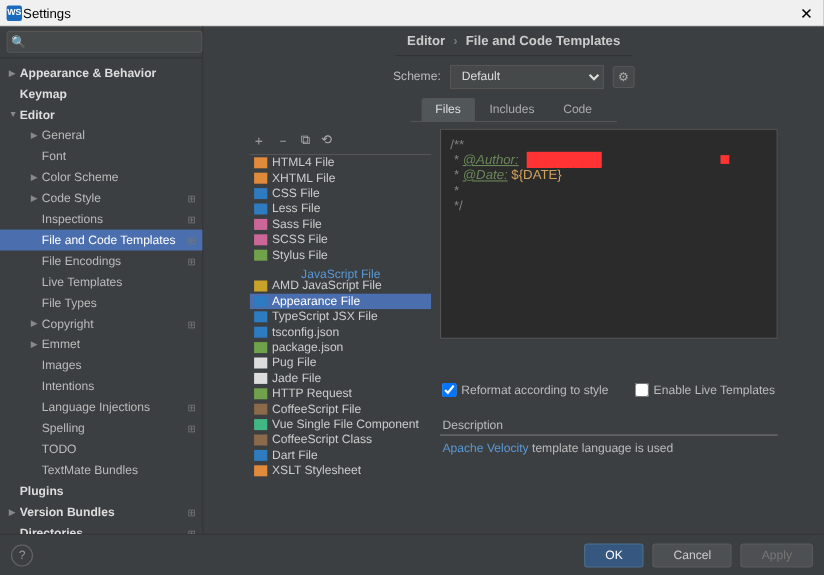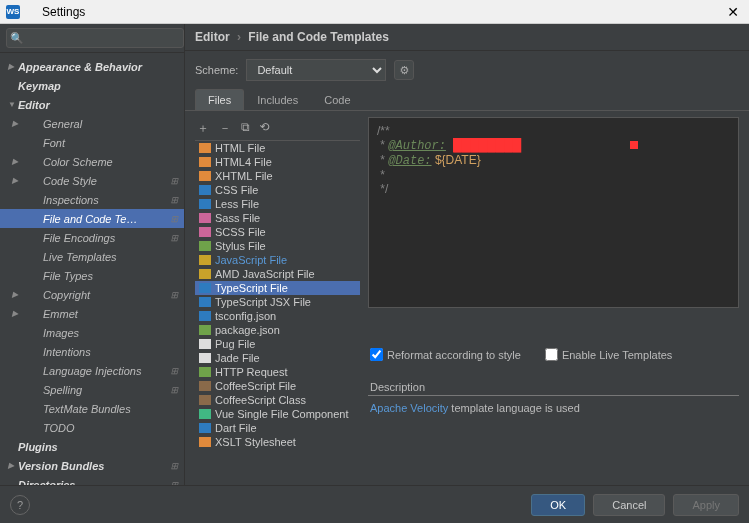--- a/index.html
+++ b/index.html
@@ -1,58 +1,58 @@
 <!DOCTYPE html>
 <html><head>
 <meta charset="utf-8">
 <style>
   * { margin:0; padding:0; box-sizing:border-box; font-family:"Segoe UI",Arial,sans-serif; }
   body { width:749px; height:523px; background:#3c3f41; color:#bbbbbb; font-size:11px; overflow:hidden; }
   .titlebar { height:24px; background:#f0f0f0; color:#000; display:flex; align-items:center; padding:0 6px; border-bottom:1px solid #ccc; }
-  .titlebar .logo { width:14px; height:14px; background:#1a6bbb; color:#fff; font-size:8px; font-weight:bold; display:flex; align-items:center; justify-content:center; margin-right:22px; border-radius:2px; }
+  .titlebar .logo { width:14px; height:14px; background:#1a6bbb; color:#fff; font-size:8px; font-weight:bold; display:flex; align-items:center; justify-content:center; margin-right:1px; border-radius:2px; }
   .titlebar .title { flex:1; font-size:12px; }
   .titlebar .close { font-size:14px; cursor:pointer; padding:0 4px; }
   .body { display:flex; height:461px; }
   .sidebar { width:185px; background:#3c3f41; border-right:1px solid #323232; display:flex; flex-direction:column; }
   .search-row { padding:4px 6px; border-bottom:1px solid #323232; display:flex; align-items:center; }
   .search-row input { flex:1; background:#45494a; border:1px solid #555; color:#bbb; padding:2px 16px 2px 18px; font-size:11px; height:20px; border-radius:3px; }
   .search-row .mag { position:absolute; margin-left:4px; color:#888; font-size:11px; }
-  .tree { flex:1; overflow:auto; padding:4px 0;font-style:italic; }
+  .tree { flex:1; overflow:auto; padding:4px 0; }
   .tree-item { display:flex; align-items:center; padding:2px 6px 2px 8px; height:19px; cursor:pointer; position:relative; }
   .tree-item.selected { background:#4b6eaf; color:#fff; }
   .tree-item .arrow { width:10px; font-size:8px; color:#888; }
   .tree-item .arrow.down::before { content:"▼"; }
   .tree-item .arrow.right::before { content:"▶"; }
   .tree-item .lbl { flex:1; white-space:nowrap; overflow:hidden; text-overflow:ellipsis; }
   .tree-item.bold .lbl { font-weight:bold; color:#ddd; }
   .tree-item.selected .lbl { color:#fff; }
   .tree-item.l1 { padding-left:8px; }
-  .tree-item.l2 { padding-left:12px;gap:21px; }
+  .tree-item.l2 { padding-left:28px; }
   .gear { color:#777; font-size:9px; margin-left:4px; }
-  .main { flex:1; display:flex; flex-direction:column; background:#3c3f41; }
+  .main { flex:1; display:flex; flex-direction:column; background:#3c3f41;align-items:center; }
   .breadcrumb { padding:6px 10px; font-size:12px; font-weight:bold; color:#ccc; border-bottom:1px solid #323232; }
   .breadcrumb .sep { color:#777; margin:0 4px; }
   .scheme-row { display:flex; align-items:center; padding:8px 10px; gap:8px; }
   .scheme-row select { background:#45494a; color:#ddd; border:1px solid #555; padding:2px 6px; width:140px; height:22px; font-size:11px; }
   .gearbtn { width:20px; height:20px; background:#45494a; border:1px solid #555; border-radius:3px; display:flex; align-items:center; justify-content:center; cursor:pointer; color:#aaa; }
   .tabs { display:flex; padding:0 10px; border-bottom:1px solid #555; }
   .tab { padding:4px 12px; background:#3c3f41; color:#aaa; border:1px solid transparent; border-bottom:none; cursor:pointer; font-size:11px; }
   .tab.active { background:#515658; color:#ddd; border-color:#555; border-radius:3px 3px 0 0; }
   .content { flex:1; display:flex; padding:6px 10px 10px 10px; gap:8px; min-height:0; }
   .filelist-col { width:165px; display:flex; flex-direction:column; }
   .toolbar { display:flex; gap:10px; padding:3px 2px; border-bottom:1px solid #555; }
   .toolbar span { color:#aaa; cursor:pointer; font-size:12px; }
   .filelist { flex:1; overflow:auto; }
   .fitem { display:flex; align-items:center; padding:1px 4px; height:14px; cursor:pointer; gap:4px; font-size:11px; color:#ccc; }
   .fitem.selected { background:#4b6eaf; color:#fff; }
-  .fitem.blue { color:#5998d6; }
+  .fitem.blue { color:#5998d6;flex-direction:column; }
   .fitem .fic { width:12px; height:10px; display:inline-block; }
   .preview-col { flex:1; display:flex; flex-direction:column; }
   .editor { flex:1; background:#2b2b2b; border:1px solid #555; padding:6px 8px; font-family:Consolas,monospace; font-size:12px; white-space:pre; color:#808080; overflow:auto; }
-  .editor .c-green { color:#6a8759; font-style:italic; text-decoration:underline;font-family:Liberation Mono, monospace; }
+  .editor .c-green { color:#6a8759; font-style:italic; text-decoration:underline; }
   .editor .c-red { background:#ff3333; color:#ff3333; }
   .editor .c-redblock { display:inline-block; width:8px; height:8px; background:#ff3333; }
   .editor .c-var { color:#d0a060; }
   .opts { display:flex; gap:24px; padding:18px 2px; align-items:center; font-size:11px;margin-top:22px; }
   .opts label { display:flex; align-items:center; gap:4px; }
   .desc-label { padding:2px 2px; font-size:11px; color:#bbb; }
   .desc-box { border-top:1px solid #777; padding:6px 2px; font-size:11px; color:#bbb; min-height:80px; }
   .desc-box .link { color:#5998d6; }
   .footer { height:38px; border-top:1px solid #323232; display:flex; align-items:center; padding:0 10px; gap:8px; }
   .footer .help { width:20px; height:20px; border:1px solid #666; border-radius:10px; display:flex; align-items:center; justify-content:center; color:#999; cursor:pointer; }
@@ -151,25 +151,25 @@
           <span class="lbl">Language Injections</span>
           <span class="gear">⊞</span>
         </div>
         <div class="tree-item l2">
           <span class="arrow "></span>
           <span class="lbl">Spelling</span>
           <span class="gear">⊞</span>
         </div>
         <div class="tree-item l2">
           <span class="arrow "></span>
+          <span class="lbl">TODO</span>
+        </div>
+        <div class="tree-item l2">
+          <span class="arrow "></span>
           <span class="lbl">TextMate Bundles</span>
-        </div>
-        <div class="tree-item l2">
-          <span class="arrow "></span>
-          <span class="lbl">TODO</span>
         </div>
         <div class="tree-item l1 bold">
           <span class="arrow "></span>
           <span class="lbl">Plugins</span>
         </div>
         <div class="tree-item l1 bold">
           <span class="arrow right"></span>
           <span class="lbl">Version Bundles</span>
           <span class="gear">⊞</span>
         </div>
@@ -203,24 +203,20 @@
       <div class="filelist-col">
         <div class="toolbar">
           <span>＋</span>
           <span>－</span>
           <span>⧉</span>
           <span>⟲</span>
         </div>
         <div class="filelist" id="filelist">
             <div class="fitem">
               <span class="fic" style="background: rgb(224, 138, 60);"></span>
-              <span>HTML File</span>
-            </div>
-            <div class="fitem">
-              <span class="fic" style="background: rgb(224, 138, 60);"></span>
               <span>HTML4 File</span>
             </div>
             <div class="fitem">
               <span class="fic" style="background: rgb(224, 138, 60);"></span>
               <span>XHTML File</span>
             </div>
             <div class="fitem">
               <span class="fic" style="background: rgb(46, 123, 191);"></span>
               <span>CSS File</span>
             </div>
@@ -243,21 +239,21 @@
             <div class="fitem blue">
               <span class="fic" style="background: rgb(201, 162, 42);"></span>
               <span>JavaScript File</span>
             </div>
             <div class="fitem">
               <span class="fic" style="background: rgb(201, 162, 42);"></span>
               <span>AMD JavaScript File</span>
             </div>
             <div class="fitem selected">
               <span class="fic" style="background: rgb(46, 123, 191);"></span>
-              <span>TypeScript File</span>
+              <span>Appearance File</span>
             </div>
             <div class="fitem">
               <span class="fic" style="background: rgb(46, 123, 191);"></span>
               <span>TypeScript JSX File</span>
             </div>
             <div class="fitem">
               <span class="fic" style="background: rgb(46, 123, 191);"></span>
               <span>tsconfig.json</span>
             </div>
             <div class="fitem">
@@ -274,26 +270,26 @@
             </div>
             <div class="fitem">
               <span class="fic" style="background: rgb(111, 162, 74);"></span>
               <span>HTTP Request</span>
             </div>
             <div class="fitem">
               <span class="fic" style="background: rgb(138, 106, 74);"></span>
               <span>CoffeeScript File</span>
             </div>
             <div class="fitem">
+              <span class="fic" style="background: rgb(65, 184, 131);"></span>
+              <span>Vue Single File Component</span>
+            </div>
+            <div class="fitem">
               <span class="fic" style="background: rgb(138, 106, 74);"></span>
               <span>CoffeeScript Class</span>
-            </div>
-            <div class="fitem">
-              <span class="fic" style="background: rgb(65, 184, 131);"></span>
-              <span>Vue Single File Component</span>
             </div>
             <div class="fitem">
               <span class="fic" style="background: rgb(46, 123, 191);"></span>
               <span>Dart File</span>
             </div>
             <div class="fitem">
               <span class="fic" style="background: rgb(224, 138, 60);"></span>
               <span>XSLT Stylesheet</span>
             </div>
           </div>

